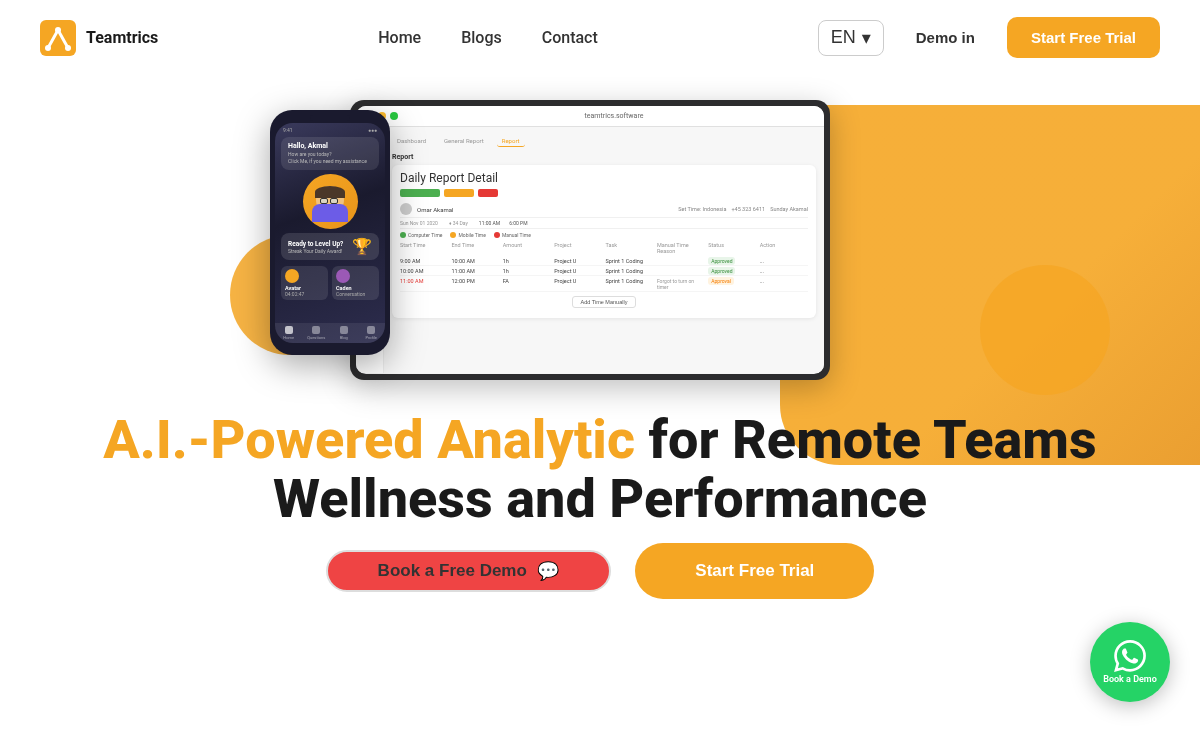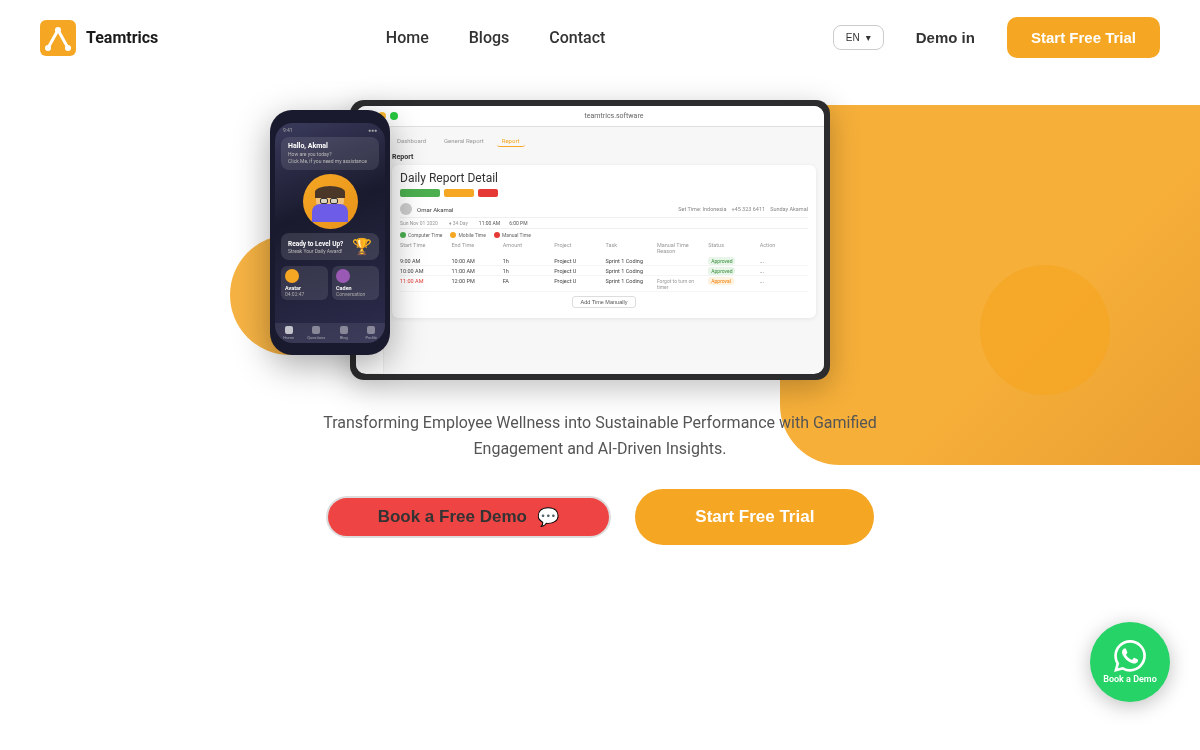--- a/index.html
+++ b/index.html
@@ -53,21 +53,21 @@
       align-items: center;
       gap: 16px;
     }
     .lang-selector {
       display: flex;
       align-items: center;
       gap: 6px;
       border: 1.5px solid #ccc;
       border-radius: 8px;
       padding: 6px 12px;
-      font-size: 10px;
+      font-size: 18px;
       color: #333;
       cursor: pointer;
       background: #fff;
     }
     .sign-in-btn {
       border: none;
       background: transparent;
       font-size: 15px;
       font-weight: 600;
       color: #333;
@@ -824,21 +824,24 @@
           <div class="phone-nav-icon">
             <div class="phone-nav-icon-dot"></div>
             <span class="phone-nav-label">Profile</span>
           </div>
         </div>
       </div>
     </div>
   </div>
 
   <div class="hero-text">
-    <p class="hero-subtitle">Transforming Employee Wellness into Sustainable Performance with Gamified Engagement and AI-Driven Insights.</p>
+    <h1 class="hero-title">
+      <span class="hero-title-highlight">A.I.-Powered Analytic</span><span> for Remote Teams</span><br>
+      <span>Wellness and Performance</span>
+    </h1>
     <div class="cta-buttons">
       <button class="demo-btn">
         <span>Book a Free Demo</span>
         <span style="font-size:18px">💬</span>
       </button>
       <button class="trial-btn">Start Free Trial</button>
     </div>
   </div>
 </section>
 

